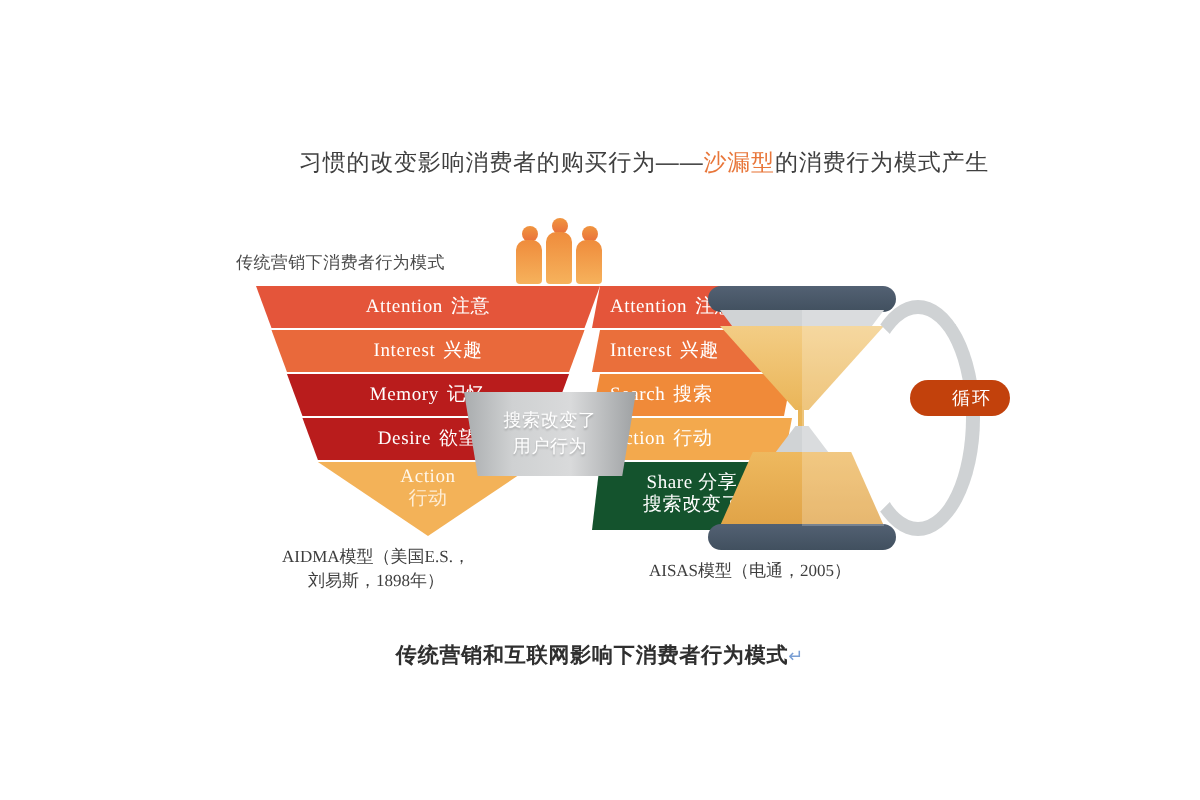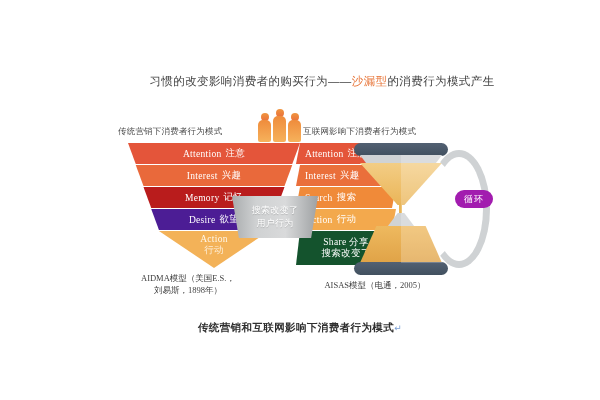--- a/index.html
+++ b/index.html
@@ -44,21 +44,21 @@
   .fbar{
     position:absolute;left:0;right:0;height:21px;
     display:flex;align-items:center;justify-content:center;
     color:#ffffff;font-size:9.5px;letter-spacing:.3px;white-space:nowrap;
     font-family:"Liberation Serif","DejaVu Serif",serif;
   }
   .fbar span.cn{margin-left:4px;}
   .f0{top:0;  background:#e4553a;clip-path:polygon(0 0,100% 0,95.5% 100%,4.5% 100%);}
   .f1{top:22px;background:#e9693b;clip-path:polygon(4.5% 0,95.5% 0,91% 100%,9% 100%);}
   .f2{top:44px;background:#b91c1c;clip-path:polygon(9% 0,91% 0,86.5% 100%,13.5% 100%);}
-  .f3{top:66px;background:#4c1d95;clip-path:polygon(13.5% 0,86.5% 0,82% 100%,18% 100%);}
+  .f3{top:66px;background:#b91c1c;clip-path:polygon(13.5% 0,86.5% 0,82% 100%,18% 100%);}
   .f4{top:88px;height:34px;background:#f3b258;clip-path:polygon(18% 0,82% 0,50% 100%,50% 100%);
       flex-direction:column;justify-content:flex-start;padding-top:3px;line-height:11px;color:#fff7ea;}
   .f4 .l2{opacity:.85;}
 
   
   .funnel2{position:absolute;left:296px;top:143px;width:100px;height:132px;}
   .gbar{
     position:absolute;left:0;width:100px;height:21px;
     display:flex;align-items:center;justify-content:flex-start;padding-left:9px;
     box-sizing:border-box;color:#ffffff;font-size:9.5px;white-space:nowrap;letter-spacing:.3px;
@@ -110,22 +110,23 @@
 
   
   .cycle-arc{
     position:absolute;left:428px;top:150px;width:62px;height:118px;
     border:7px solid #cfd2d4;border-radius:50%;
     border-left-color:transparent;border-top-color:#cfd2d4;border-bottom-color:#cfd2d4;
     box-sizing:border-box;
   }
   .cycle-badge{
     position:absolute;left:455px;top:190px;width:38px;height:18px;border-radius:9px;
-    background:#a21caf;color:#fff;font-size:9px;display:flex;align-items:center;justify-content:center;
+    background:#c2410c;color:#fff;font-size:9px;display:flex;align-items:center;justify-content:center;
     letter-spacing:1px;
+    padding-left:12px;
   }
 
   
   .modellabel{
     position:absolute;text-align:center;font-size:8.5px;color:#3e3e3e;line-height:12px;
     font-family:"Liberation Serif","DejaVu Serif",serif;
   }
   .modellabel.left{left:118px;top:272px;width:140px;}
   .modellabel.right{left:300px;top:279px;width:150px;}
 
@@ -154,21 +155,20 @@
         <div class="head"></div>
         <div class="body"></div>
       </div>
     <div class="person">
         <div class="head"></div>
         <div class="body"></div>
       </div>
   </div>
 
   <div class="colcap left">传统营销下消费者行为模式</div>
-  <div class="colcap right">互联网影响下消费者行为模式</div>
 
   <div class="funnel">
     <div class="fbar f0">
       <span>Attention</span>
         <span class="cn">注意</span>
     </div>
     <div class="fbar f1">
       <span>Interest</span>
         <span class="cn">兴趣</span>
     </div>

